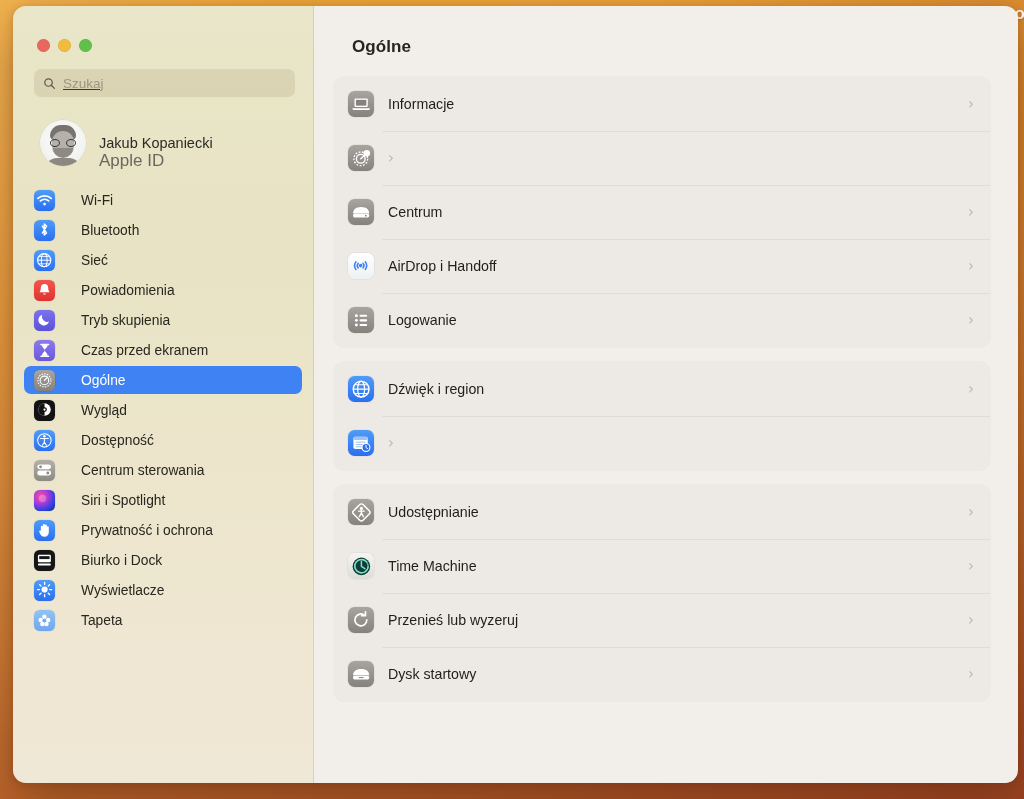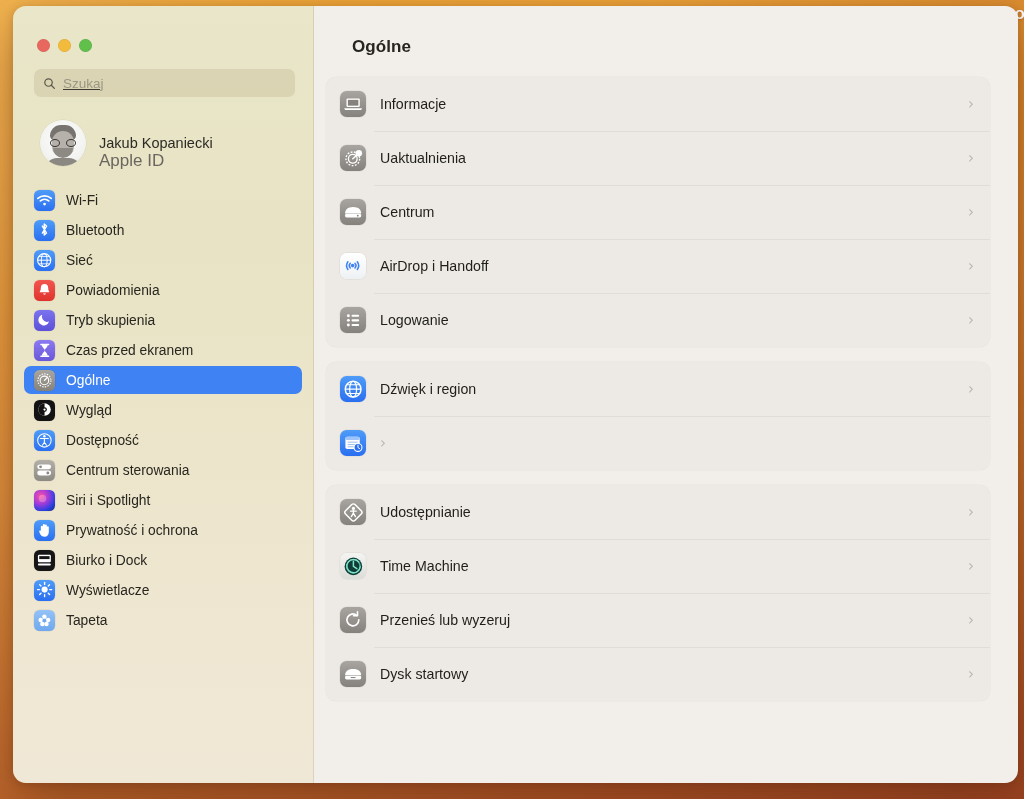--- a/index.html
+++ b/index.html
@@ -171,21 +171,21 @@
     line-height: 15px;
   }
 
   #nav { margin-top: 12px; }
   .nav-group { padding: 0 11px; }
   .nav-group + .nav-group { margin-top: 2px; }
 
   .nav-item {
     display: flex;
     align-items: center;
-    gap: 11px;
+    gap: 26px;
     height: 28px;
     margin: 2px 0;
     padding: 0 10px;
     border-radius: 7px;
     font-size: 13.8px;
     color: #27261f;
     cursor: default;
     white-space: nowrap;
   }
   .nav-item.selected {
@@ -214,21 +214,21 @@
     overflow: hidden;
     position: relative;
   }
   #content-title {
     font-size: 17px;
     font-weight: bold;
     color: #26251f;
     padding: 31px 0 0 38px;
     letter-spacing: .1px;
   }
-  #content-scroll { padding: 20px 28px 0 12px; }
+  #content-scroll { padding: 20px 28px 0 20px; }
 
   .card {
     background: #edeae5;
     border-radius: 10px;
     overflow: hidden;
     margin-bottom: 15px;
     box-shadow: 0 0 0 .5px rgba(0,0,0,.045);
   }
   .row {
     display: flex;
@@ -499,21 +499,20 @@
             </div>
             <div class="row">
               <span class="row-icon" style="background: linear-gradient(rgb(168, 165, 160), rgb(133, 130, 125));">
                 <svg width="20.8" height="20.8" viewBox="0 0 20 20">
                   <circle cx="9.4" cy="10.4" r="6.6" fill="none" stroke="#fff" stroke-width="1.3" stroke-dasharray="1.8 1.4"></circle>
                   <circle cx="9.4" cy="10.4" r="4.2" fill="none" stroke="#fff" stroke-width="1.3"></circle>
                   <path d="M9.4 10.4 L12.6 7.4" stroke="#fff" stroke-width="1.4" stroke-linecap="round"></path>
                   <circle cx="15.2" cy="5" r="3.1" fill="#fff"></circle>
                 </svg>
               </span>
-              <span class="row-label">Uaktualnienia</span>
               <span class="chev">›</span>
             </div>
             <div class="row">
               <span class="row-icon" style="background: linear-gradient(rgb(168, 165, 160), rgb(133, 130, 125));">
                 <svg width="20.28" height="16.12" viewBox="0 0 20 16">
                   <path d="M2 9.4c0-3.6 2.6-6.4 8-6.4s8 2.8 8 6.4z" fill="#fff"></path>
                   <rect x="2" y="9.8" width="16" height="3.6" rx="1.4" fill="#fff"></rect>
                   <circle cx="14.6" cy="11.6" r=".9" fill="#85827d"></circle>
                 </svg>
               </span>

